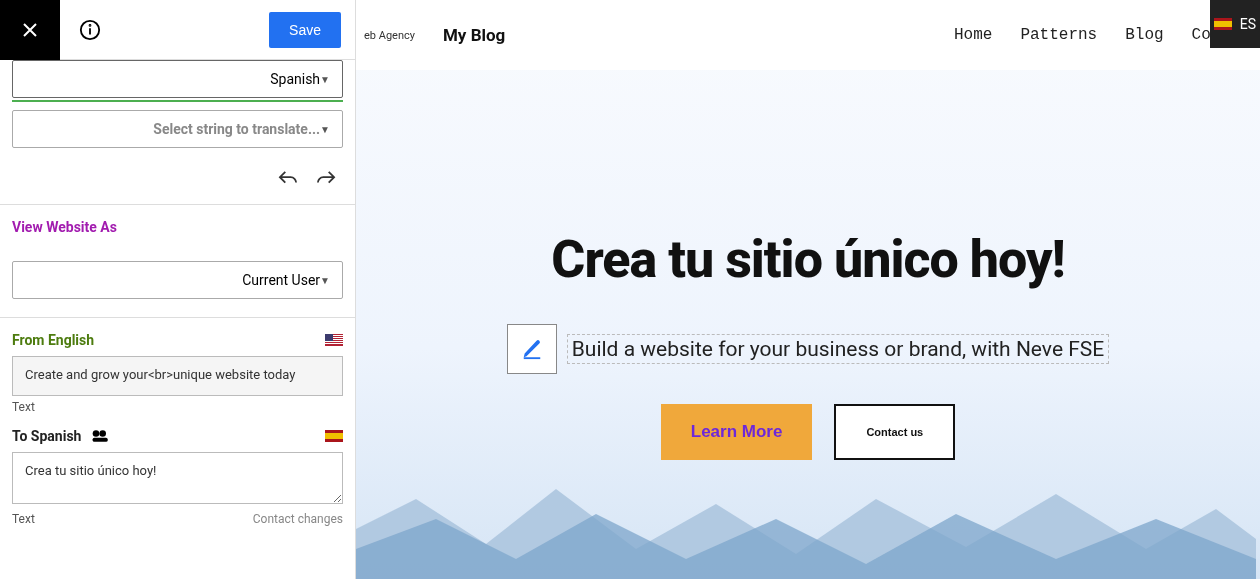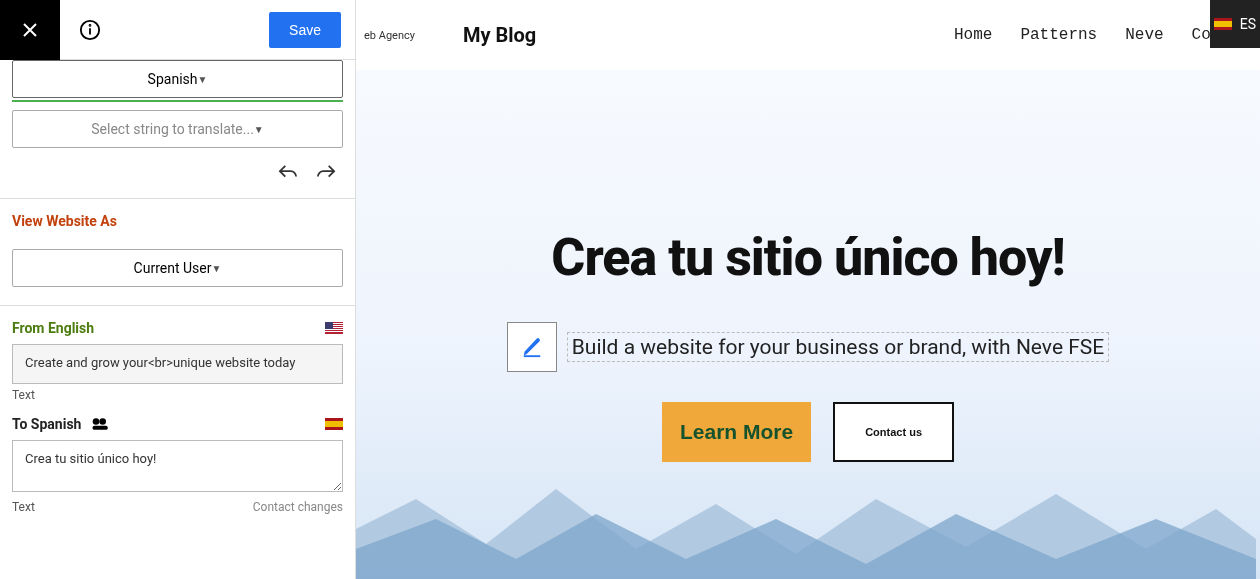--- a/index.html
+++ b/index.html
@@ -14,30 +14,30 @@
   .info-btn { width: 60px; height: 60px; display: flex; align-items: center; justify-content: center; cursor: pointer; }
   .info-btn svg { stroke: #000; fill: none; }
   .spacer { flex: 1; }
   .save-btn { background: #2271f1; color: #fff; border: none; padding: 10px 20px; font-size: 14px; font-weight: 500; margin-right: 14px; cursor: pointer; border-radius: 2px; }
 
   .scroll-area { position: relative; flex: 1; overflow-y: auto; padding: 0 12px 12px 12px; }
   .tabs { display: flex; height: 48px; align-items: center; margin-bottom: 18px; }
   .tab { flex: 1; text-align: center; font-size: 15px; font-weight: 600; color: #444; padding: 12px 0; cursor: pointer; }
   .tab.active { border-bottom: 3px solid #2271f1; color: #000; }
 
-  .select-box { width: 100%; border: 1px solid #666; padding: 10px 12px; font-size: 14px; background: #fff; display: flex; justify-content: center; align-items: center; cursor: pointer; border-radius: 2px; }
+  .select-box { width: 100%; border: 1px solid #666; padding: 10px 12px; font-size: 14px; background: #fff; display: flex; justify-content: flex-end; align-items: center; cursor: pointer; border-radius: 2px; }
   .select-box .caret { font-size: 10px; color: #555; }
   .lang-select { margin-bottom: 2px; }
   .lang-underline { height: 2px; background: #4caf50; margin-bottom: 8px; }
-  .string-select { color: #888; border-color: #aaa; margin-bottom: 12px; }
+  .string-select { color: #888; border-color: #aaa; margin-bottom: 18px; font-weight: bold; }
 
   .undo-redo { display: flex; justify-content: flex-end; gap: 16px; padding: 4px 6px 16px 6px; }
   .undo-redo svg { stroke: #333; fill: none; cursor: pointer; }
 
-  .section-label { font-size: 14px; font-weight: 700; color: #c2410c; margin-bottom: 20px; margin-top: 6px; }
+  .section-label { font-size: 14px; font-weight: 700; color: #a21caf; margin-bottom: 26px; margin-top: 6px; }
   .divider-top { border-top: 1px solid #ddd; margin: 0 -12px 14px -12px; }
 
   .row-label { display: flex; justify-content: space-between; align-items: center; margin-bottom: 8px; }
   .row-label .lbl { font-size: 14px; font-weight: 700; color: #4d7c0f; }
   .flag { width: 18px; height: 12px; display: inline-block; }
   .flag-us { background: linear-gradient(to bottom, #b22234 0%, #b22234 8%, #fff 8%, #fff 16%, #b22234 16%, #b22234 24%, #fff 24%, #fff 32%, #b22234 32%, #b22234 40%, #fff 40%, #fff 48%, #b22234 48%, #b22234 56%, #fff 56%, #fff 64%, #b22234 64%, #b22234 72%, #fff 72%, #fff 80%, #b22234 80%); position: relative; }
   .flag-us::before { content: ""; position: absolute; left: 0; top: 0; width: 8px; height: 7px; background: #3c3b6e; }
   .flag-es { background: linear-gradient(to bottom, #aa151b 0%, #aa151b 25%, #f1bf00 25%, #f1bf00 75%, #aa151b 75%); }
 
   .readonly-box { width: 100%; border: 1px solid #bbb; background: #f5f5f5; padding: 10px 12px; font-size: 13px; color: #333; resize: vertical; min-height: 40px; }
@@ -50,35 +50,35 @@
   .edit-box { width: 100%; border: 1px solid #bbb; background: #fff; padding: 10px 12px; font-size: 13px; color: #333; resize: vertical; min-height: 40px; font-family: inherit; }
 
   .bottom-row { display: flex; justify-content: space-between; font-size: 12px; color: #555; margin-top: 4px; }
   .discard { color: #888; cursor: pointer; }
 
   
   .scroll-area::after { content:""; position:absolute; right:-12px; top:0; width:0; }
 
   
   .preview { flex: 1; position: relative; background: linear-gradient(to bottom, #f9fbfe 0%, #eef4fd 60%, #d6e5f5 100%); overflow: hidden; }
-  .preview-header { height: 70px; display: flex; align-items: center; padding: 0 30px 0 8px; background: #fff; gap: 20px; }
+  .preview-header { height: 70px; display: flex; align-items: center; padding: 0 30px 0 8px; background: #fff; }
   .agency { font-size: 11px; color: #333; margin-right: 28px; }
-  .blog-title { font-size: 20px; font-weight: 700; color: #111; }
+  .blog-title { font-size: 17px; font-weight: 700; color: #111; }
   .nav { margin-left: auto; display: flex; gap: 28px; }
   .nav a { font-size: 16px; color: #222; text-decoration: none; cursor: pointer; font-family: Liberation Mono, monospace; }
   .lang-badge { position: absolute; right: 0; top: 0; background: #222; color: #fff; padding: 16px 4px; display: flex; gap: 8px; align-items: center; font-size: 14px; cursor: pointer; }
 
   .hero { position: absolute; top: 70px; left: 0; right: 0; bottom: 0; display: flex; flex-direction: column; align-items: center; justify-content: center; padding-top: 40px;}
   .hero h1 { font-size: 52px; font-weight: 800; color: #111; letter-spacing: -1px; text-align: center; margin-bottom: 34px; }
   .subline { display: flex; align-items: center; gap: 10px; margin-bottom: 30px; justify-content: space-between; }
   .edit-pencil { width: 50px; height: 50px; border: 1px solid #888; background: #fff; display: flex; align-items: center; justify-content: center; cursor: pointer; }
   .edit-pencil svg { fill: #2271f1; }
   .sub-text { font-size: 21px; color: #222; border: 1px dashed #bbb; padding: 2px 4px; }
   .hero-btns { display: flex; gap: 22px; }
-  .btn-primary { background: #f0a83b; color: #14532d; border: none; padding: 18px 18px; font-size: 21px; font-weight: 600; cursor: pointer; }
+  .btn-primary { background: #f0a83b; color: #6d28d9; border: none; padding: 18px 30px; font-size: 17px; font-weight: 600; cursor: pointer; }
   .btn-outline { background: #fff; border: 2px solid #111; color: #111; padding: 16px 30px; font-size: 11px; font-weight: 600; cursor: pointer; }
 
   .mountains { position: absolute; bottom: 0; left: 0; right: 0; height: 120px; pointer-events: none; }
 </style>
 </head>
 <body>
 
 <div class="app">
   <div class="sidebar">
     <div class="sidebar-header">
@@ -158,21 +158,21 @@
     </div>
   </div>
 
   <div class="preview">
     <div class="preview-header">
       <span class="agency">eb Agency</span>
       <span class="blog-title">My Blog</span>
       <div class="nav">
         <a>Home</a>
         <a>Patterns</a>
-        <a>Neve</a>
+        <a>Blog</a>
         <a>Cont</a>
       </div>
     </div>
     <div class="lang-badge">
       <span class="flag flag-es"></span>
       <span>ES</span>
     </div>
 
     <div class="hero">
       <h1>Crea tu sitio único hoy!</h1>

